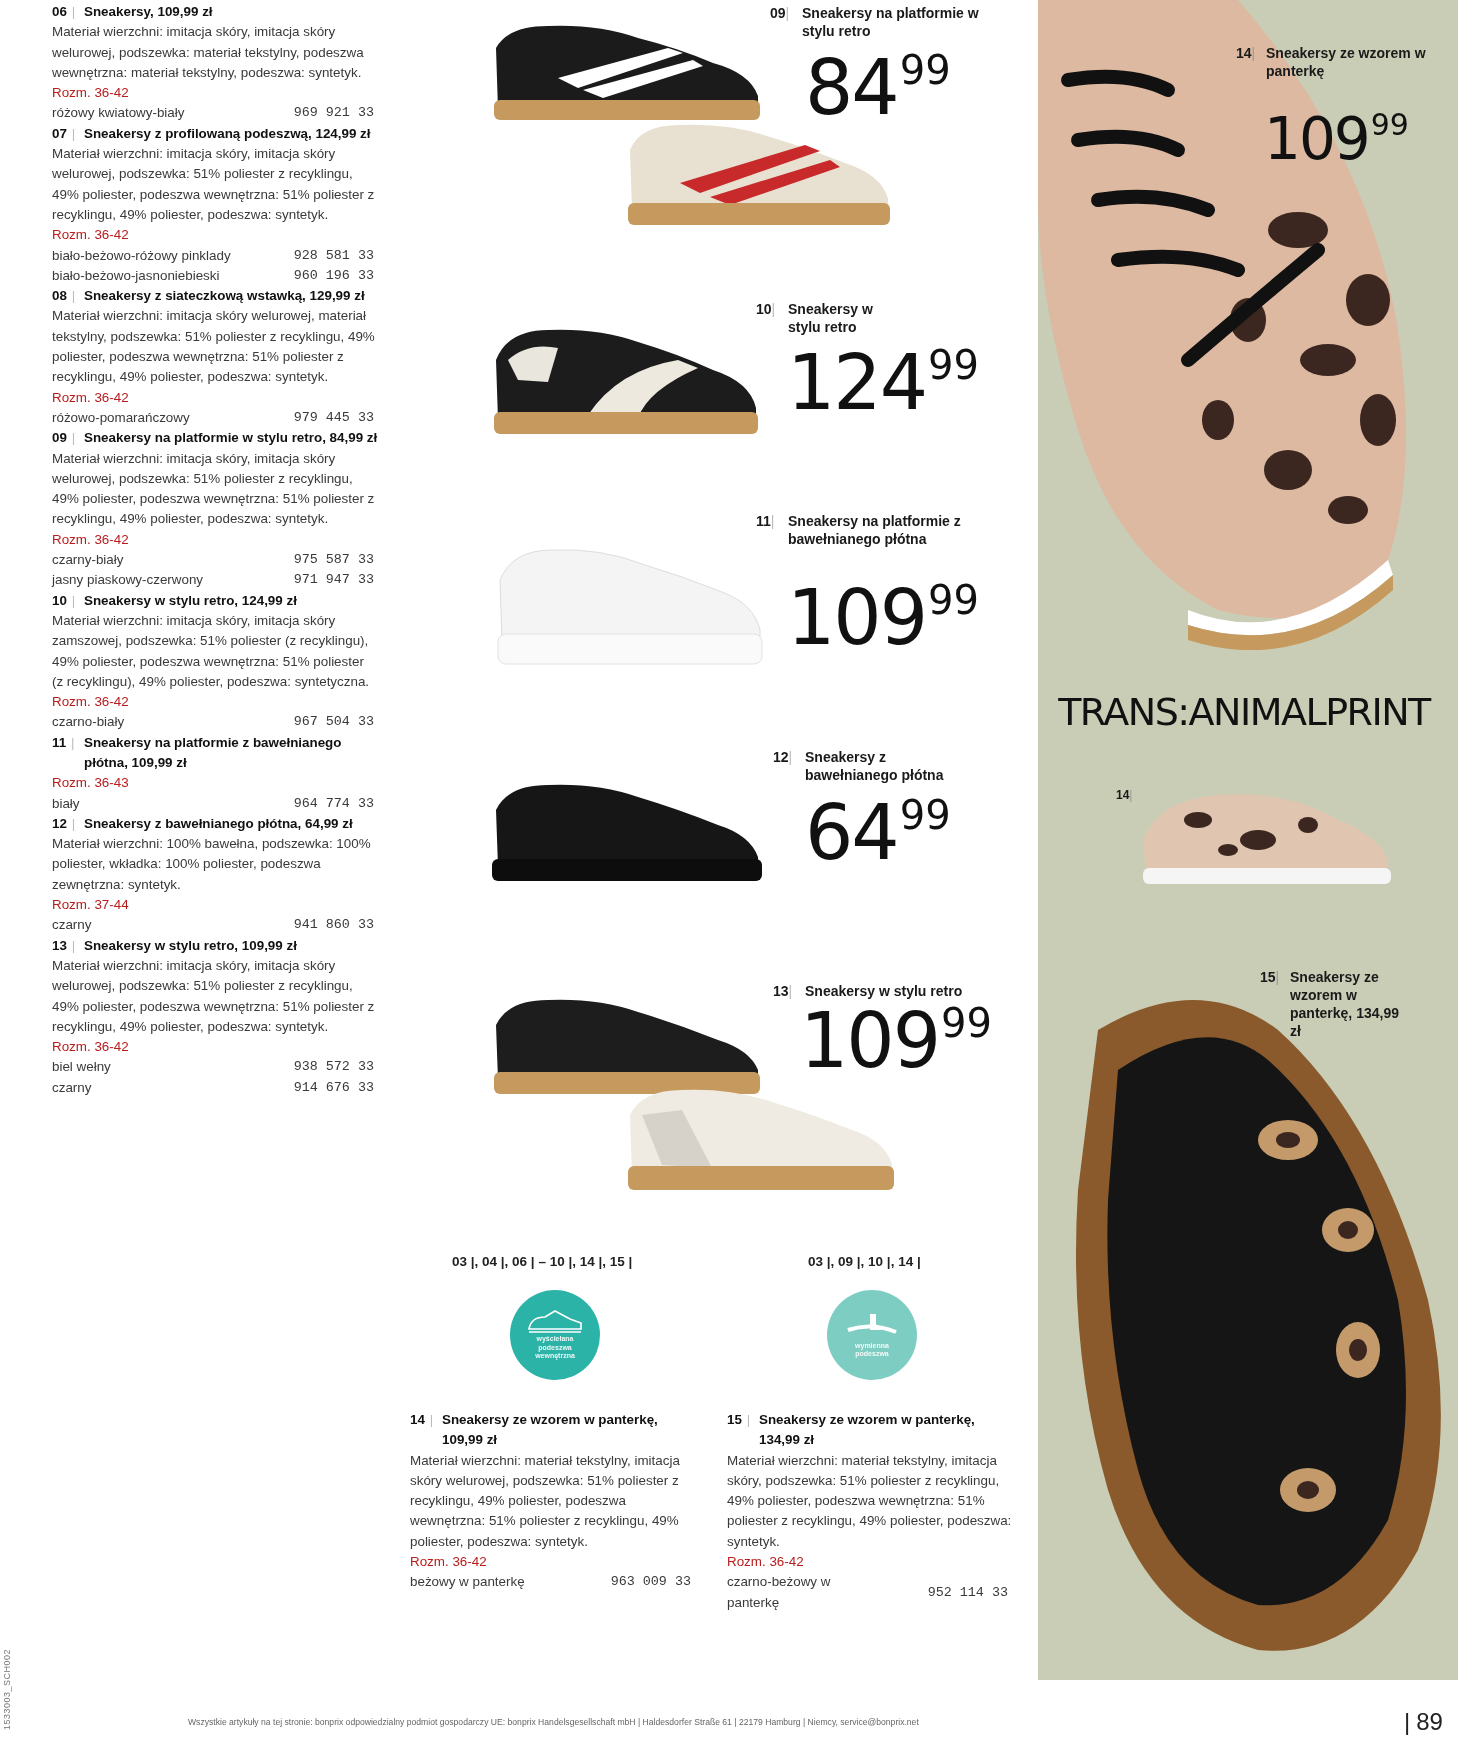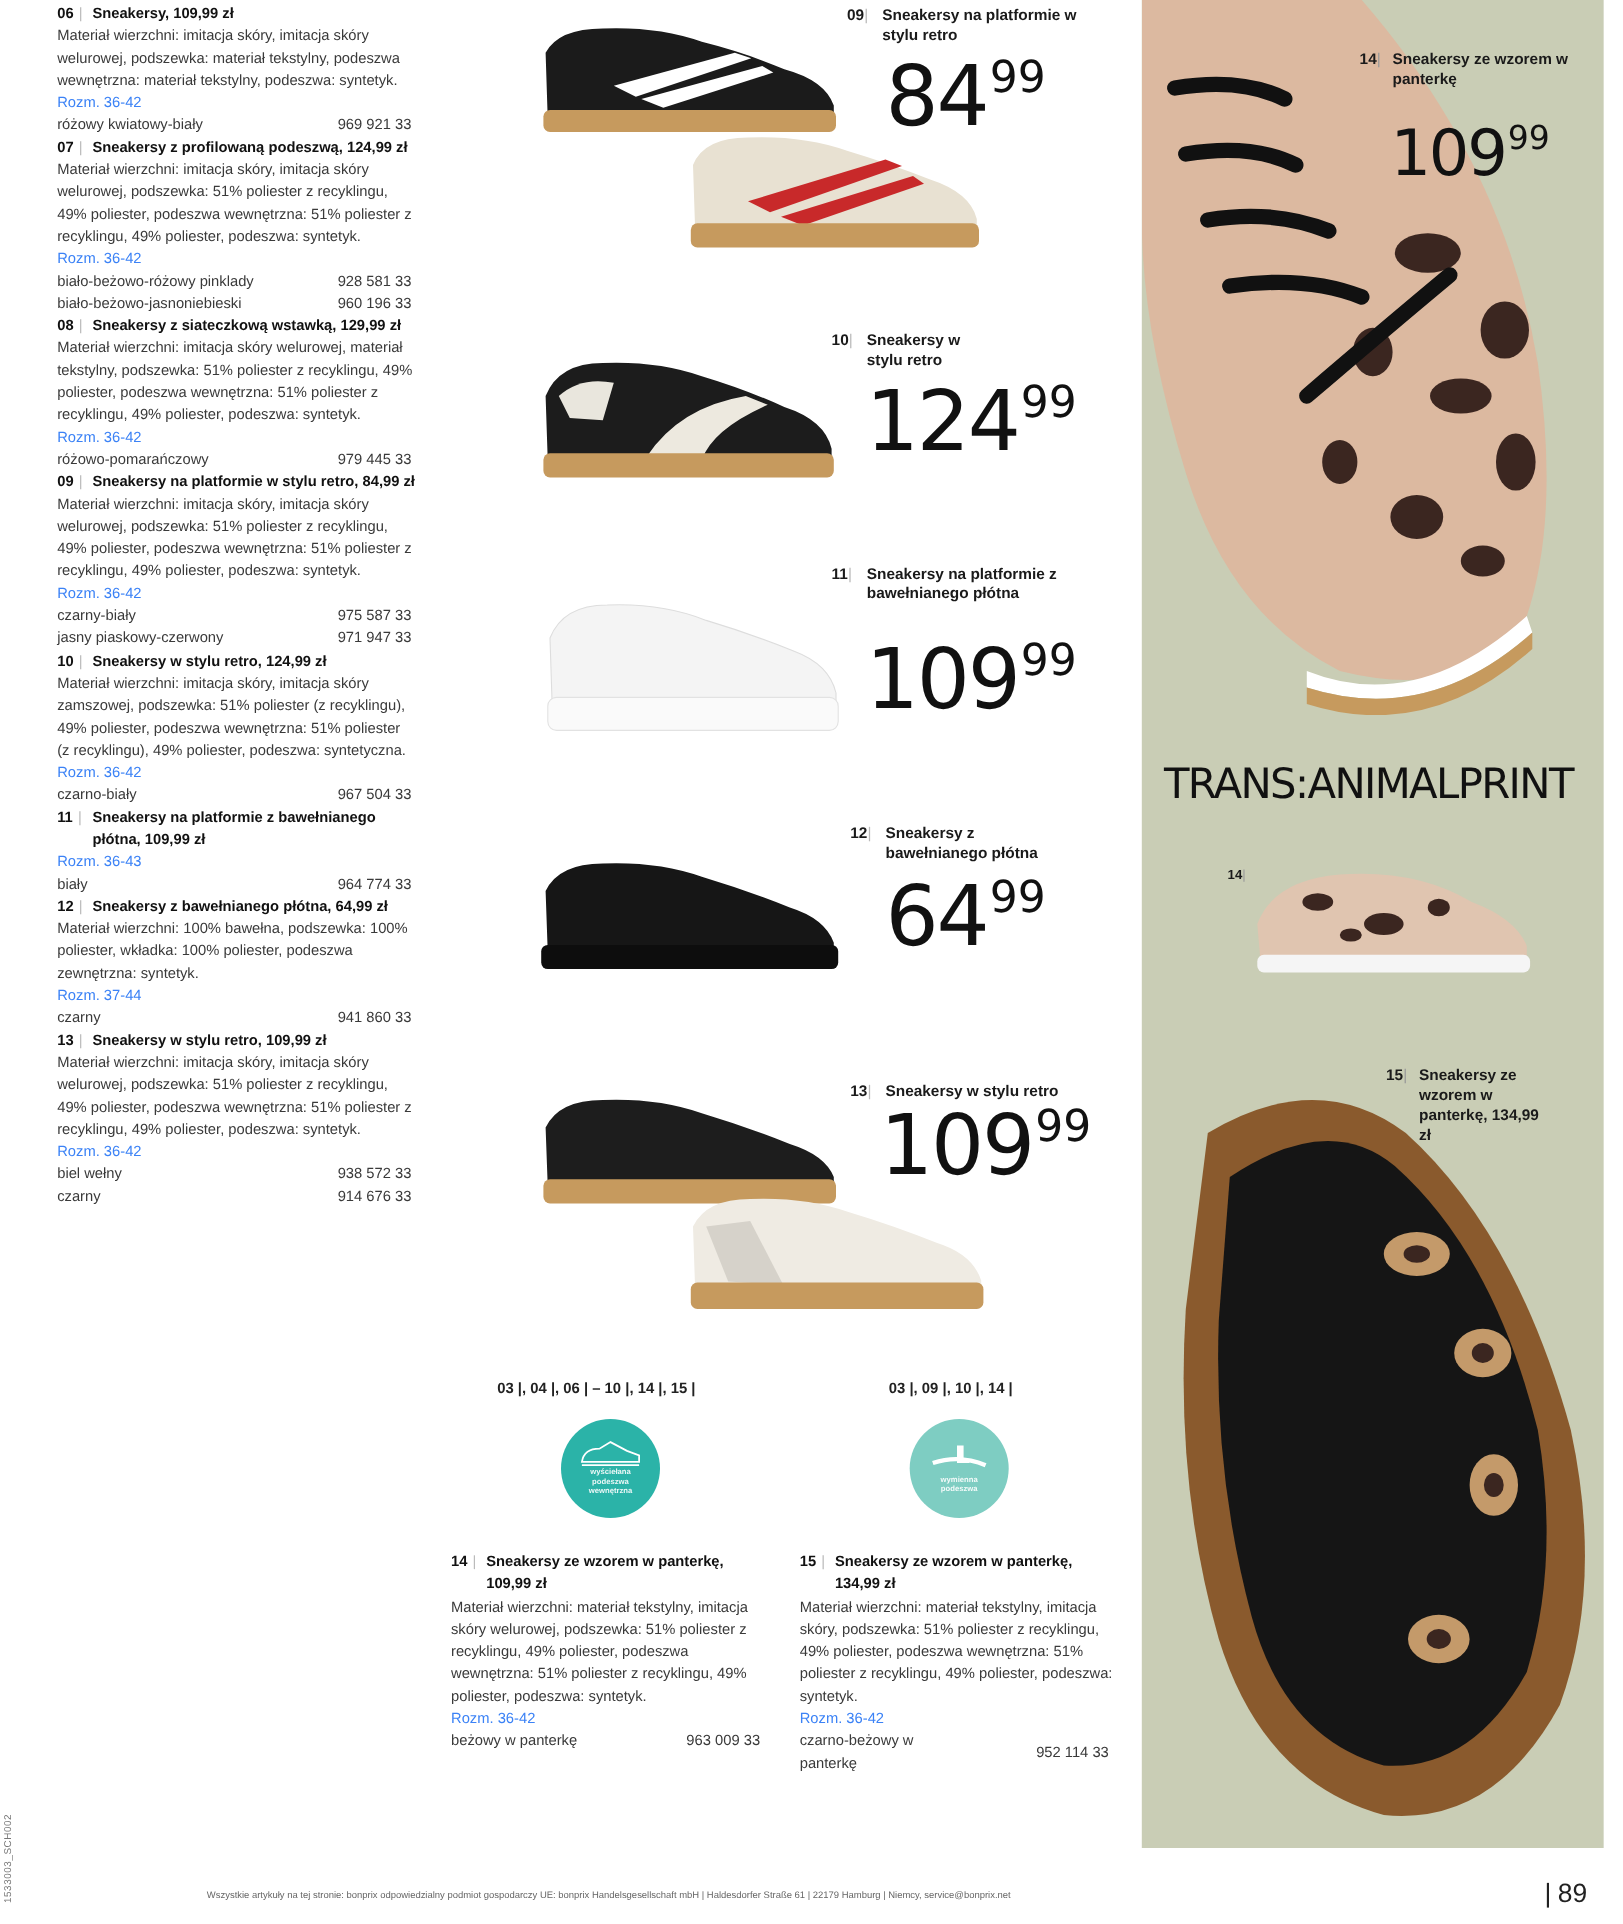--- a/index.html
+++ b/index.html
@@ -6,24 +6,24 @@
   html, body { width: 1475px; height: 1749px; background: #fff; overflow: hidden; }
   body { position: relative; font-family: "Liberation Sans", sans-serif; color: #1a1a1a; }
 
   
   .left-col { position: absolute; left: 52px; top: 2px; width: 326px; font-size: 13.4px; line-height: 20.3px; }
   .item-head { display: flex; font-weight: bold; color: #111; }
   .item-head .num { width: 32px; flex: 0 0 32px; white-space: nowrap; }
   .item-head .num .bar { color: #bbb; font-weight: normal; margin-left: 1px; }
   .item-head .ttl { flex: 1; }
   .item-desc { color: #3a3a3a; }
-  .item-size { color: #3b82f6; }
+  .item-size { color: #b91c1c; }
   .variant { display: flex; justify-content: space-between; align-items: center; color: #3a3a3a; gap: 16px; }
   .variant .vname { flex: 0 0 210px; }
-  .variant .vcode { flex: 0 0 auto; text-align: right; padding-right: 4px; }
+  .variant .vcode { flex: 0 0 auto; text-align: right; padding-right: 4px; font-family: Liberation Mono, monospace; }
 
   
   .side-code { position: absolute; left: 2px; top: 1660px; width: 14px; height: 70px; writing-mode: vertical-rl; transform: rotate(180deg); font-size: 9px; color: #777; letter-spacing: 0.5px; }
 
   
   .shoe { position: absolute; }
   .callout { position: absolute; font-size: 14px; line-height: 18px; font-weight: bold; color: #1a1a1a; }
   .callout .num { display: inline-block; width: 32px; }
   .callout .num .bar { color: #bbb; font-weight: normal; }
   .callout .ttl { display: inline-block; vertical-align: top; }

